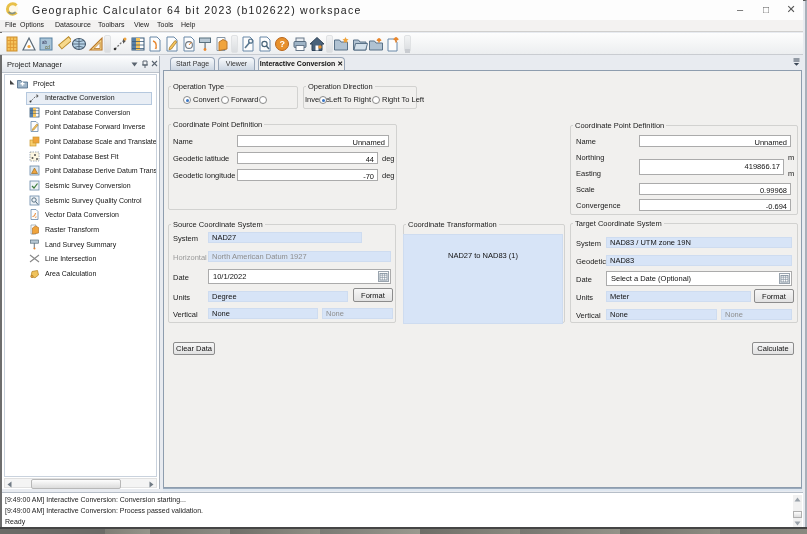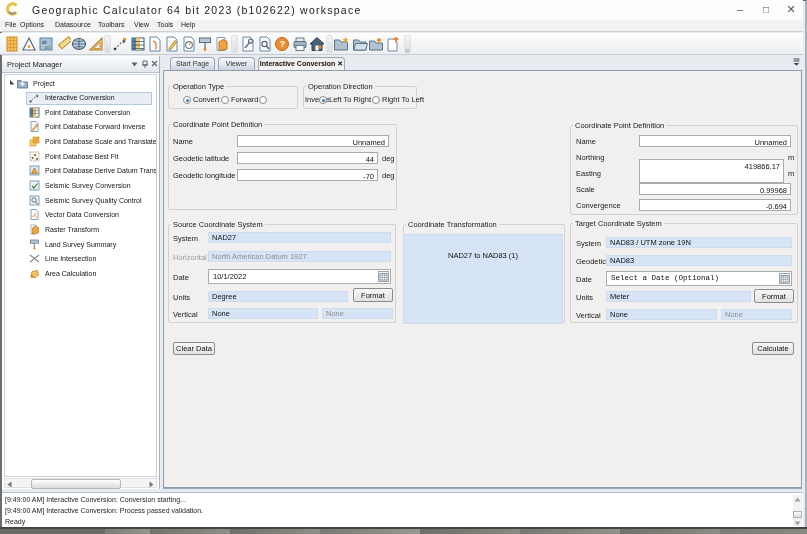--- a/index.html
+++ b/index.html
@@ -372,38 +372,38 @@
   <div class="gbox" style="left:406px;top:54px;width:228px;height:90px;">
     <div class="cap">Coordinate Point Definition</div>
   </div>
   <div class="flabel" style="left:412px;top:66px;">Name</div>
   <div class="tbox" style="left:475px;top:64px;width:152px;height:12px;">
       <span class="v">Unnamed</span>
     </div>
   <div class="flabel" style="left:412px;top:82px;">Northing</div>
   <div class="flabel" style="left:624px;top:82px;">m</div>
   <div class="flabel" style="left:412px;top:98px;">Easting</div>
-  <div class="tbox" style="left:475px;top:88px;width:145px;height:24px;">
+  <div class="tbox" style="left:475px;top:88px;width:145px;height:16px;">
       <span class="v">419866.17</span>
     </div>
   <div class="flabel" style="left:624px;top:98px;">m</div>
   <div class="flabel" style="left:412px;top:114px;">Scale</div>
   <div class="tbox" style="left:475px;top:112px;width:152px;height:12px;">
       <span class="v">0.99968</span>
     </div>
   <div class="flabel" style="left:412px;top:130px;">Convergence</div>
   <div class="tbox" style="left:475px;top:128px;width:152px;height:12px;">
       <span class="v">-0.694</span>
     </div>
 
   <div class="gbox" style="left:4px;top:153px;width:228px;height:99px;">
     <div class="cap">Source Coordinate System</div>
   </div>
   <div class="flabel" style="left:9px;top:163px;">System</div>
-  <div class="bbox" style="left:44px;top:161px;width:183px;height:11px;">NAD27</div>
+  <div class="bbox" style="left:44px;top:161px;width:154px;height:11px;">NAD27</div>
   <div class="flabel dis" style="left:9px;top:182px;">Horizontal</div>
   <div class="bbox dis" style="left:44px;top:180px;width:183px;height:11px;">North American Datum 1927</div>
   <div class="flabel" style="left:9px;top:202px;">Date</div>
   <div class="tbox" style="left:44px;top:198px;width:183px;height:15px;">
       <span style="position:absolute;left:4px;top:2px;">10/1/2022</span>
       <span style="position:absolute;right:1px;top:1px;width:11px;height:11px;background:linear-gradient(#fdfdfd,#e0e4e8);border:1px solid #9aa4ae;">
         <svg width="9" height="9" viewBox="0 0 9 9" style="position:absolute;left:0px;top:0px">
           <rect x="1" y="1.5" width="7" height="6.5" fill="#fff" stroke="#7a8a98" stroke-width="0.8"></rect>
           <path d="M1 3.2h7M3.3 1.5v6.5M5.6 1.5v6.5M1 5.4h7" stroke="#7a8a98" stroke-width="0.6"></path>
         </svg>
@@ -424,21 +424,21 @@
   </div>
 
   <div class="gbox" style="left:406px;top:152px;width:228px;height:100px;">
     <div class="cap">Target Coordinate System</div>
   </div>
   <div class="flabel" style="left:412px;top:168px;">System</div>
   <div class="bbox" style="left:442px;top:166px;width:186px;height:11px;">NAD83 / UTM zone 19N</div>
   <div class="flabel" style="left:412px;top:186px;">Geodetic</div>
   <div class="bbox" style="left:442px;top:184px;width:186px;height:11px;">NAD83</div>
   <div class="flabel" style="left:412px;top:204px;">Date</div>
-  <div class="tbox" style="left:442px;top:200px;width:186px;height:15px;font-family:Liberation Mono, monospace;">
+  <div class="tbox" style="left:442px;top:200px;width:186px;height:15px;">
       <span style="position:absolute;left:4px;top:2px;">Select a Date (Optional)</span>
       <span style="position:absolute;right:1px;top:1px;width:11px;height:11px;background:linear-gradient(#fdfdfd,#e0e4e8);border:1px solid #9aa4ae;">
         <svg width="9" height="9" viewBox="0 0 9 9" style="position:absolute;left:0px;top:0px">
           <rect x="1" y="1.5" width="7" height="6.5" fill="#fff" stroke="#7a8a98" stroke-width="0.8"></rect>
           <path d="M1 3.2h7M3.3 1.5v6.5M5.6 1.5v6.5M1 5.4h7" stroke="#7a8a98" stroke-width="0.6"></path>
         </svg>
       </span>
     </div>
   <div class="flabel" style="left:412px;top:222px;">Units</div>
   <div class="bbox" style="left:442px;top:220px;width:145px;height:11px;">Meter</div>

